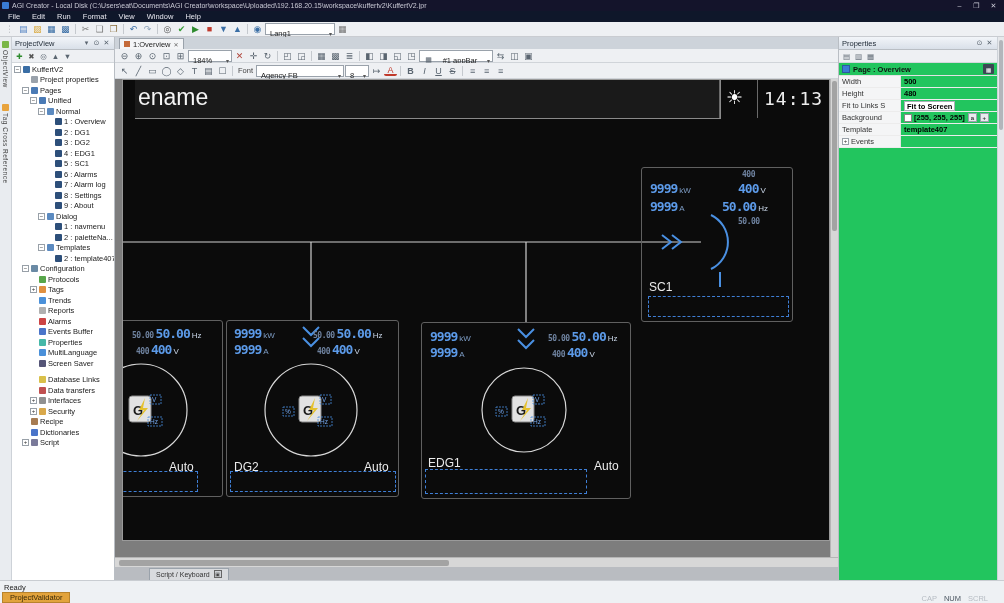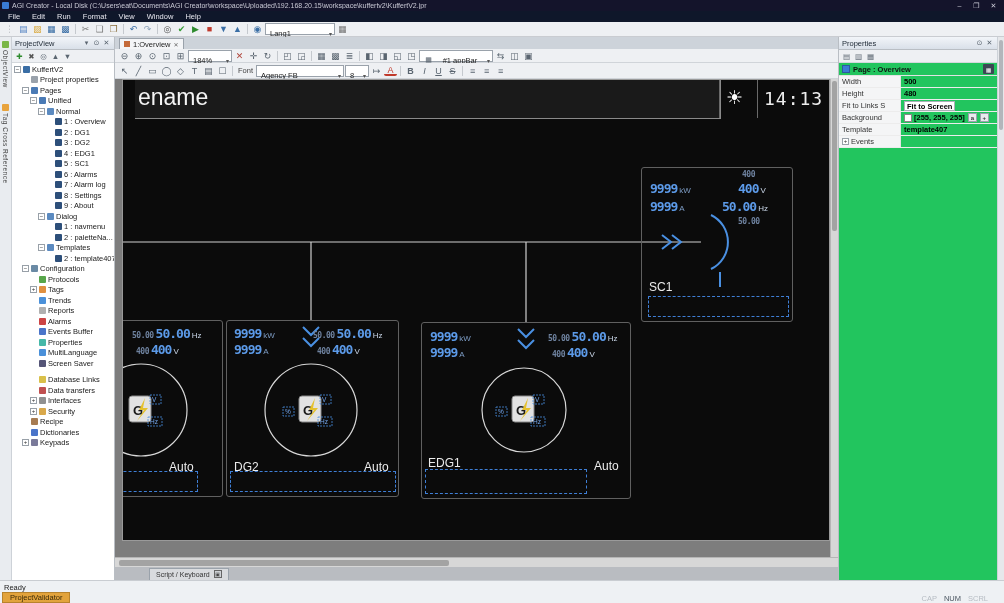--- a/index.html
+++ b/index.html
@@ -376,21 +376,21 @@
             <span class="tlabel">Recipe</span>
           </div>
           <div class="tree-row" style="padding-left: 10px;">
             <span class="exp-sp"></span>
             <span class="ticon" style="background: rgb(74, 116, 201);"></span>
             <span class="tlabel">Dictionaries</span>
           </div>
           <div class="tree-row" style="padding-left: 10px;">
             <span class="exp">+</span>
             <span class="ticon" style="background: rgb(122, 122, 154);"></span>
-            <span class="tlabel">Keypads</span>
+            <span class="tlabel">Script</span>
           </div>
         </div>
     </div>
 
     <div class="editor">
       <div class="doc-tabs">
         <div class="doc-tab">
           <span class="dticon"></span>
           <span>1:Overview</span>
           <span class="dtclose">✕</span>

